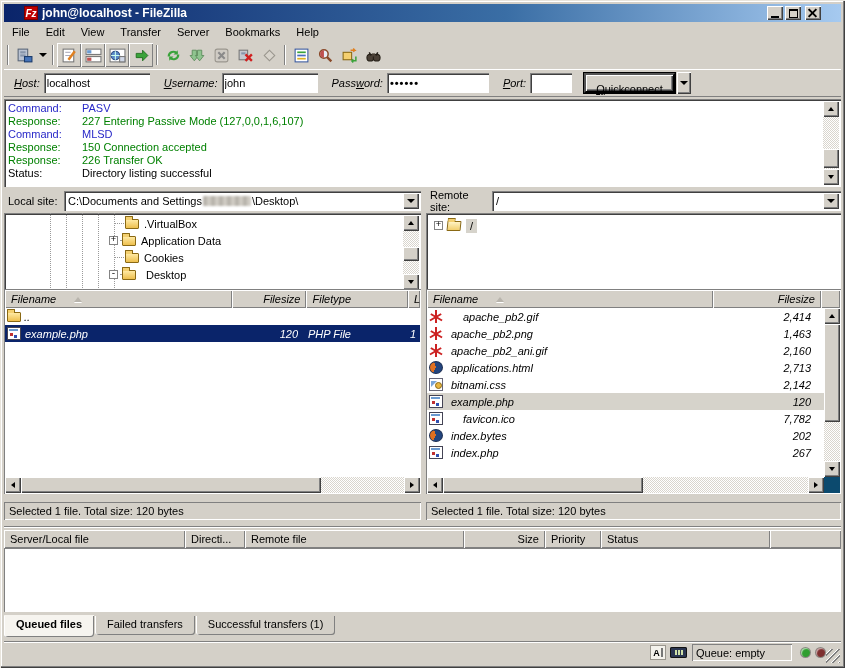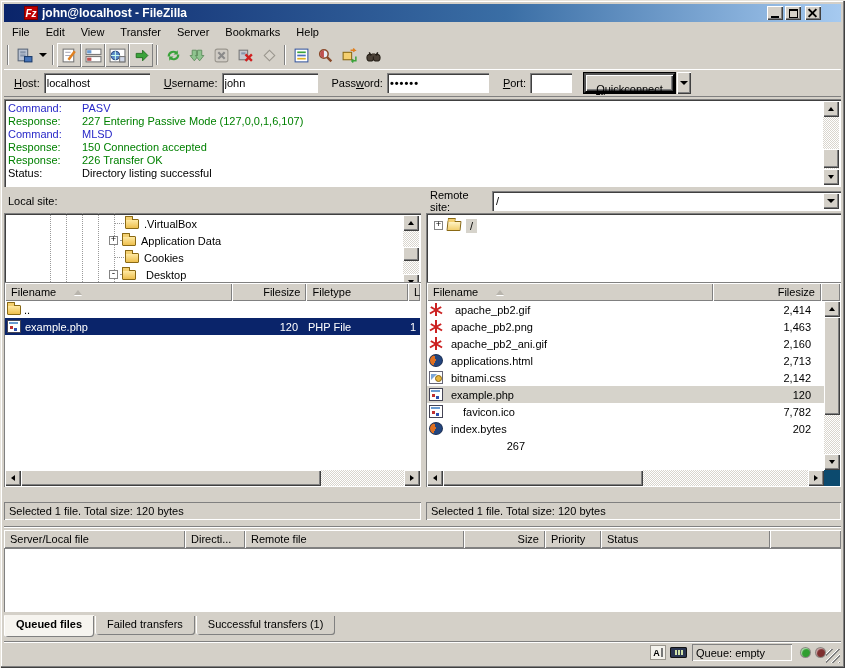--- a/index.html
+++ b/index.html
@@ -33,21 +33,21 @@
   .tsep { width:2px; height:20px; margin:0 3px; box-shadow: inset 1px 0 0 #808080, inset -1px 0 0 #fff; }
   .tool { width:24px; height:24px; display:flex; align-items:center; justify-content:center; }
   .tool.toggled { box-shadow: inset 1px 1px 0 #fff, inset -1px -1px 0 #808080; }
   .tool svg { width:17px; height:17px; }
   .dd-arrow { width:0; height:0; border-left:4px solid transparent; border-right:4px solid transparent; border-top:4px solid #000; }
   .tool-dd { width:13px; height:24px; display:flex; align-items:center; justify-content:center; }
 
   
   #quickbar { position:absolute; left:4px; top:69px; width:837px; height:28px; display:flex; align-items:center;
     box-shadow: inset 0 1px 0 #fff, inset 0 -1px 0 #808080; }
-  .qc-label { margin:0 4px 0 10px; white-space:nowrap; }
+  .qc-label { margin:0 4px 0 10px; white-space:nowrap;font-style:italic; }
   .qc-input { height:20px; border:none; outline:none; background:#fff; font:11px "Liberation Sans",sans-serif; padding:0 3px;
     box-shadow: inset 1px 1px 0 #808080, inset 2px 2px 0 #404040, inset -1px -1px 0 #fff; }
   #qc-btn { height:14px; padding:8px 10px; margin-left:12px; font:11px "Liberation Sans",sans-serif;
     background:#d4d0c8; box-shadow: inset 1px 1px 0 #fff, inset -1px -1px 0 #404040, inset -2px -2px 0 #808080, 0 0 0 1px #000; }
   #qc-dd { width:14px; height:22px; margin-left:2px; display:flex; align-items:center; justify-content:center; }
 
   
   #log { position:absolute; left:4px; top:99px; width:837px; height:88px; background:#fff;
     box-shadow: inset 1px 1px 0 #808080, inset 2px 2px 0 #404040, inset -1px -1px 0 #fff; }
   .log-line { display:flex; height:13px; line-height:13px; padding-left:4px; white-space:nowrap; }
@@ -82,22 +82,22 @@
   .tree-row { position:absolute; height:17px; display:flex; align-items:center; }
   .expander { width:9px; height:9px; background:#fff; border:1px solid #848484; position:relative; margin-right:4px;
     display:flex; align-items:center; justify-content:center; font-size:9px; line-height:7px; font-family:"Liberation Mono",monospace; }
   .dotline-v { position:absolute; width:1px; border-left:1px dotted #9a9a9a; }
   .dotline-h { position:absolute; height:1px; border-top:1px dotted #9a9a9a; }
 
   .icon-folder { position:relative; width:14px; height:10px; background:linear-gradient(#ffe9a2,#edbf4e); border:1px solid #8a6914; border-radius:1px; flex:0 0 14px; }
   .icon-folder::before { content:""; position:absolute; left:-1px; top:-4px; width:6px; height:3px; background:#f4d070; border:1px solid #8a6914; border-bottom:none; border-radius:1px 1px 0 0; }
   .icon-folder.open { background:linear-gradient(#fff3c4,#f2cf6e); transform:skewX(-6deg); }
 
-  .listbox { position:absolute; top:282px; height:205px; background:#0c4a6e;
-    box-shadow: inset 1px 1px 0 #808080, inset -1px -1px 0 #fff; }
+  .listbox { position:absolute; top:289px; height:205px; background:#0c4a6e;
+    box-shadow: inset 1px 1px 0 #808080, inset -1px -1px 0 #fff; font-style: italic; }
   .hdr-row { position:absolute; left:1px; top:1px; right:1px; height:18px; display:flex; }
   .sort-asc { width:0; height:0; margin-left:18px; border-left:4px solid transparent; border-right:4px solid transparent; border-bottom:5px solid #b8b4ac; filter:drop-shadow(0 1px 0 #fff); }
   .rows { position:absolute; left:1px; top:19px; right:1px; bottom:17px; background:#fff; overflow:hidden; }
   .frow { display:flex; height:17px; align-items:center; white-space:nowrap; }
   .frow.sel-active { background:#0a246a; color:#fff; }
   .frow.sel-inactive { background:#d6d3cb; }
   .cell { display:flex; align-items:center; height:17px; overflow:hidden; }
   .cell .fi { margin:0 4px 0 2px; }
   .num { justify-content:flex-end; padding-right:10px; }
 
@@ -330,20 +330,28 @@
           <div class="ar-up"></div>
         </div>
       <div class="sb-thumb" style="top:48px; height:19px; left:0; width:16px"></div>
       <div class="sb-btn" style="bottom:0">
           <div class="ar-dn"></div>
         </div>
     </div>
   </div>
 
   <div class="sitebar-label" style="left:4px; width:56px">Local site:</div>
+  <div class="combo" style="left:64px; width:357px">
+    <span>C:\Documents and Settings</span>
+      <span class="redact"></span>
+      <span>\Desktop\</span>
+    <div class="combo-btn">
+        <div class="dd-arrow"></div>
+      </div>
+  </div>
 
   <div class="treebox" style="left:4px; width:417px">
     <div class="dotline-v" style="left:46px; top:0; height:79px"></div>
     <div class="dotline-v" style="left:62px; top:0; height:79px"></div>
     <div class="dotline-v" style="left:78px; top:0; height:79px"></div>
     <div class="dotline-v" style="left:94px; top:0; height:79px"></div>
     <div class="dotline-v" style="left:110px; top:0; height:79px"></div>
     <div class="dotline-h" style="left:110px; top:10px; width:10px"></div>
     <div class="dotline-h" style="left:116px; top:27px; width:4px"></div>
     <div class="dotline-h" style="left:110px; top:44px; width:10px"></div>
@@ -449,21 +457,21 @@
         </div>
       <div class="hdr-cell" style="width:108px; justify-content:flex-end">
           <span>Filesize</span>
         </div>
       <div class="hdr-cell" style="flex:1"></div>
     </div>
     <div class="rows" style="right:17px">
       <div class="frow">
         <div class="cell" style="width:286px">
             <span class="fi fi-img"></span>
-            <span style="margin-left:8px">apache_pb2.gif</span>
+            <span style="margin-left:16px">apache_pb2.gif</span>
           </div>
         <div class="cell num" style="width:108px">2,414</div>
       </div>
       <div class="frow">
         <div class="cell" style="width:286px">
             <span class="fi fi-img"></span>
             <span style="margin-left:4px">apache_pb2.png</span>
           </div>
         <div class="cell num" style="width:108px">1,463</div>
       </div>
@@ -503,20 +511,24 @@
         <div class="cell num" style="width:108px">7,782</div>
       </div>
       <div class="frow">
         <div class="cell" style="width:286px">
             <span class="fi fi-html"></span>
             <span style="margin-left:4px">index.bytes</span>
           </div>
         <div class="cell num" style="width:108px">202</div>
       </div>
       <div class="frow">
+        <div class="cell" style="width:286px">
+            <span class="fi fi-php"></span>
+            <span style="margin-left:4px">index.php</span>
+          </div>
         <div class="cell num" style="width:108px">267</div>
       </div>
     </div>
     <div class="sb-v" style="right:1px; top:19px; bottom:17px; height:auto">
       <div class="sb-btn" style="top:0">
           <div class="ar-up"></div>
         </div>
       <div class="sb-thumb" style="top:16px; height:98px; left:0; width:16px"></div>
       <div class="sb-btn" style="bottom:0">
           <div class="ar-dn"></div>

